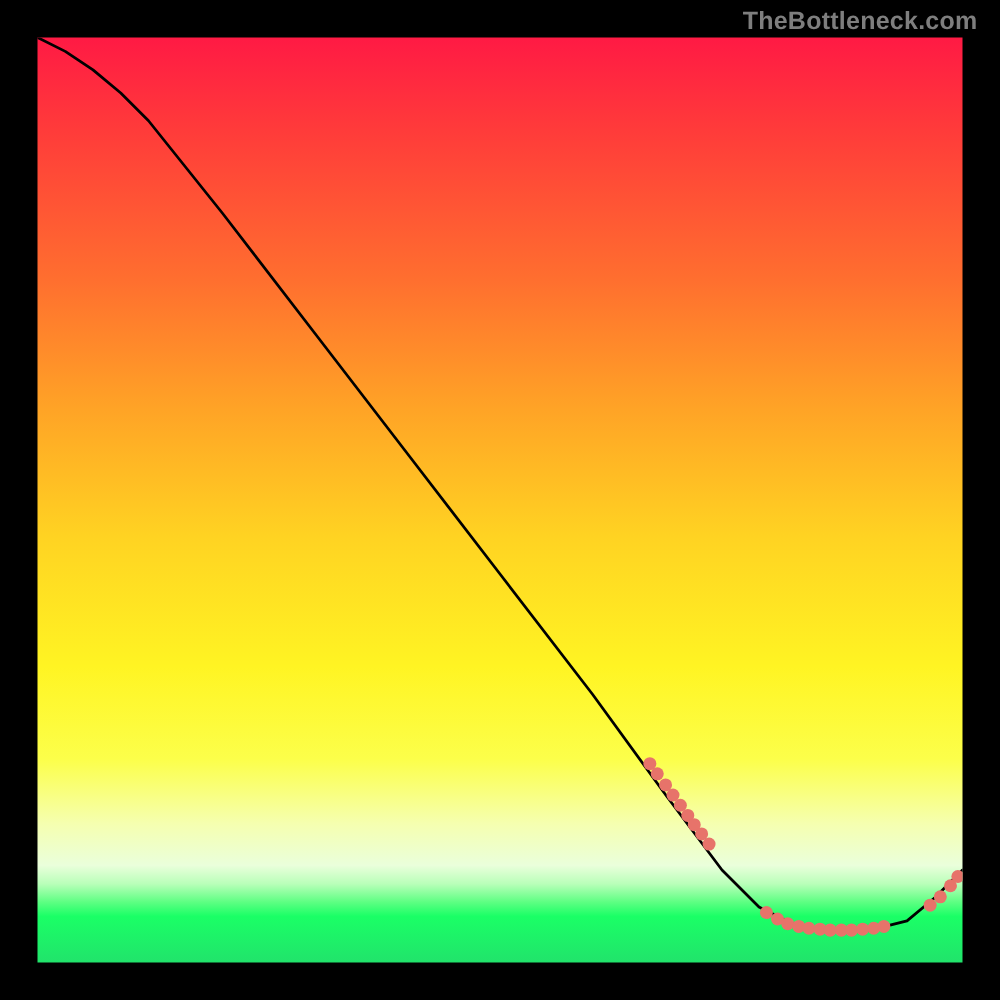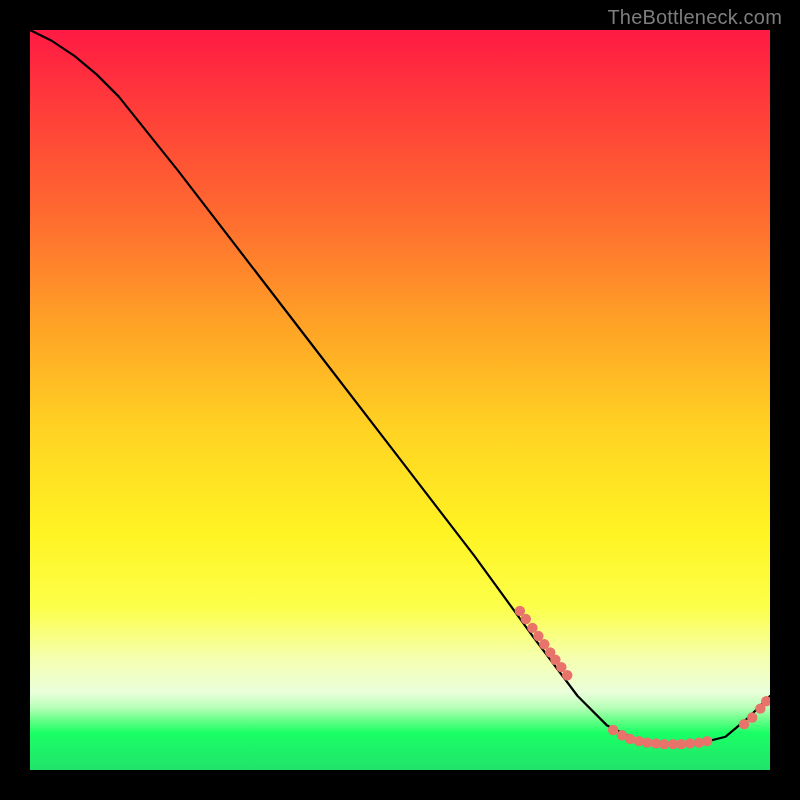--- a/index.html
+++ b/index.html
@@ -40,21 +40,21 @@
       #1aff66 95%,
       #21e36b 100%
     );
   }
   .watermark {
     position: absolute;
     top: 6px;
     right: 18px;
     color: #7e7e7e;
     font-size: 20px;
-    font-weight: 400;
+    font-weight: 700;
     letter-spacing: 0.2px;
     pointer-events: none;
     user-select: none;
   }
   svg.curve {
     position: absolute;
     left: 0;
     top: 0;
     width: 740px;
     height: 740px;

